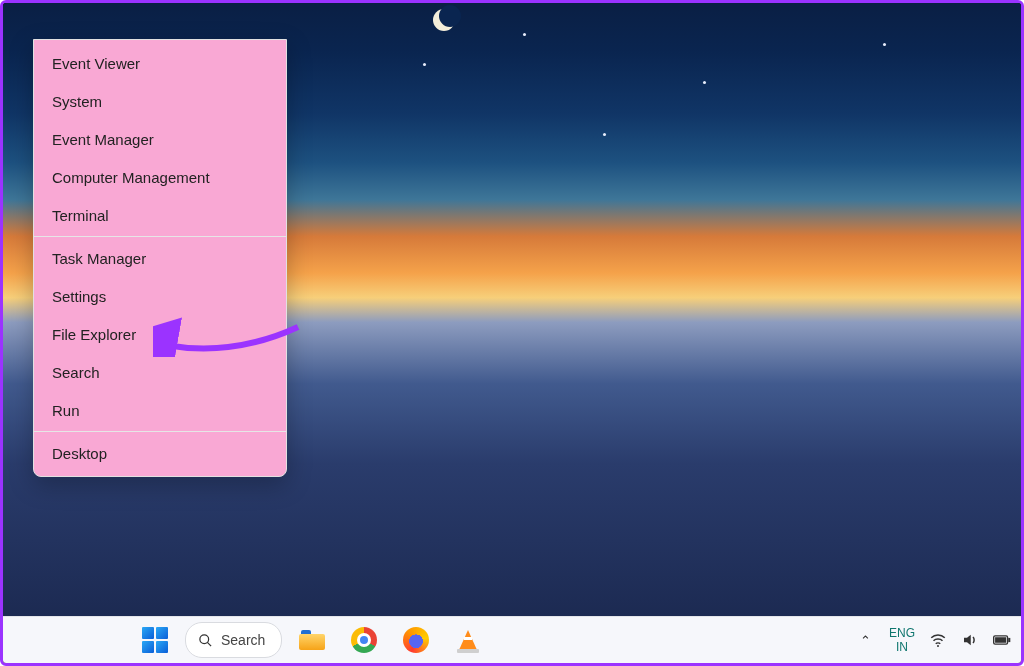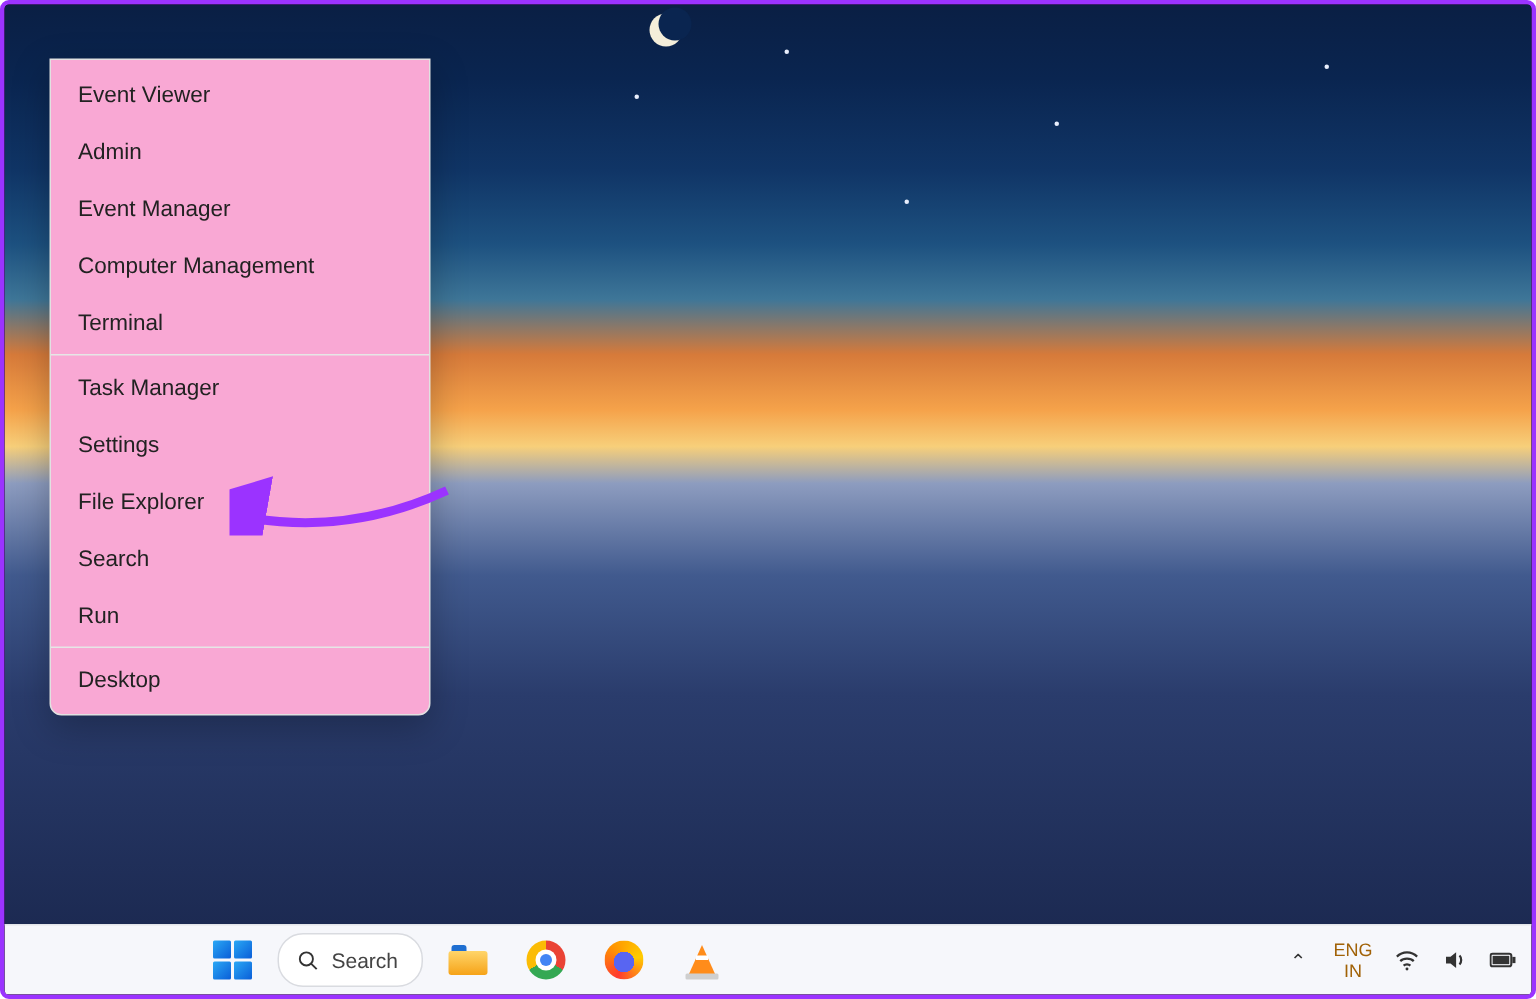--- a/index.html
+++ b/index.html
@@ -21,21 +21,21 @@
   .winx .sep{height:1px;background:#e6e6e6;margin:2px 0;}
   .winx .chevron{margin-left:auto;color:#666;font-size:13px;}
   
   .arrow{position:absolute;pointer-events:none;}
   
   .taskbar{position:absolute;left:0;right:0;bottom:0;height:46px;background:#f6f7fb;border-top:1px solid #e3e5ea;display:flex;align-items:center;}
   .tb-center{position:absolute;left:130px;top:0;height:46px;display:flex;align-items:center;gap:8px;}
   .tb-btn{width:44px;height:42px;display:flex;align-items:center;justify-content:center;border-radius:4px;}
   .search-pill{display:flex;align-items:center;gap:8px;height:34px;padding:0 16px 0 12px;border-radius:17px;background:#fff;border:1px solid #d9dbe0;color:#444;font-size:14px;}
   .tb-right{position:absolute;right:10px;top:0;height:46px;display:flex;align-items:center;gap:14px;}
-  .lang{font-size:12px;line-height:14px;color:#a16207;text-align:center;}
+  .lang{font-size:12px;line-height:14px;color:#0f766e;text-align:center;}
   .tray-icon{width:18px;height:18px;display:flex;align-items:center;justify-content:center;color:#333;}
   .chev-up{font-size:13px;color:#333;padding:0 4px;}
   
   .start-grid{display:grid;grid-template-columns:12px 12px;grid-template-rows:12px 12px;gap:2px;}
   .start-grid span{background:linear-gradient(135deg,#2aa8f5,#0a5ed8);border-radius:1px;}
   
   .fx-icon{width:26px;height:20px;position:relative;}
   .fx-icon .tab{position:absolute;top:0;left:2px;width:10px;height:5px;background:#1f6fd1;border-radius:2px 2px 0 0;}
   .fx-icon .body{position:absolute;top:4px;left:0;width:26px;height:16px;background:linear-gradient(#ffd56a,#f6a318);border-radius:2px;}
   
@@ -60,21 +60,21 @@
     <div class="star" style="top:78px;left:700px;"></div>
     <div class="star" style="top:40px;left:880px;"></div>
     <div class="star" style="top:130px;left:600px;"></div>
   </div>
 
   <div class="winx">
     <div class="item">
         <span>Event Viewer</span>
       </div>
     <div class="item">
-        <span>Admin</span>
+        <span>System</span>
       </div>
     <div class="item">
         <span>Event Manager</span>
       </div>
     <div class="item">
         <span>Computer Management</span>
       </div>
     <div class="item">
         <span>Terminal</span>
       </div>

